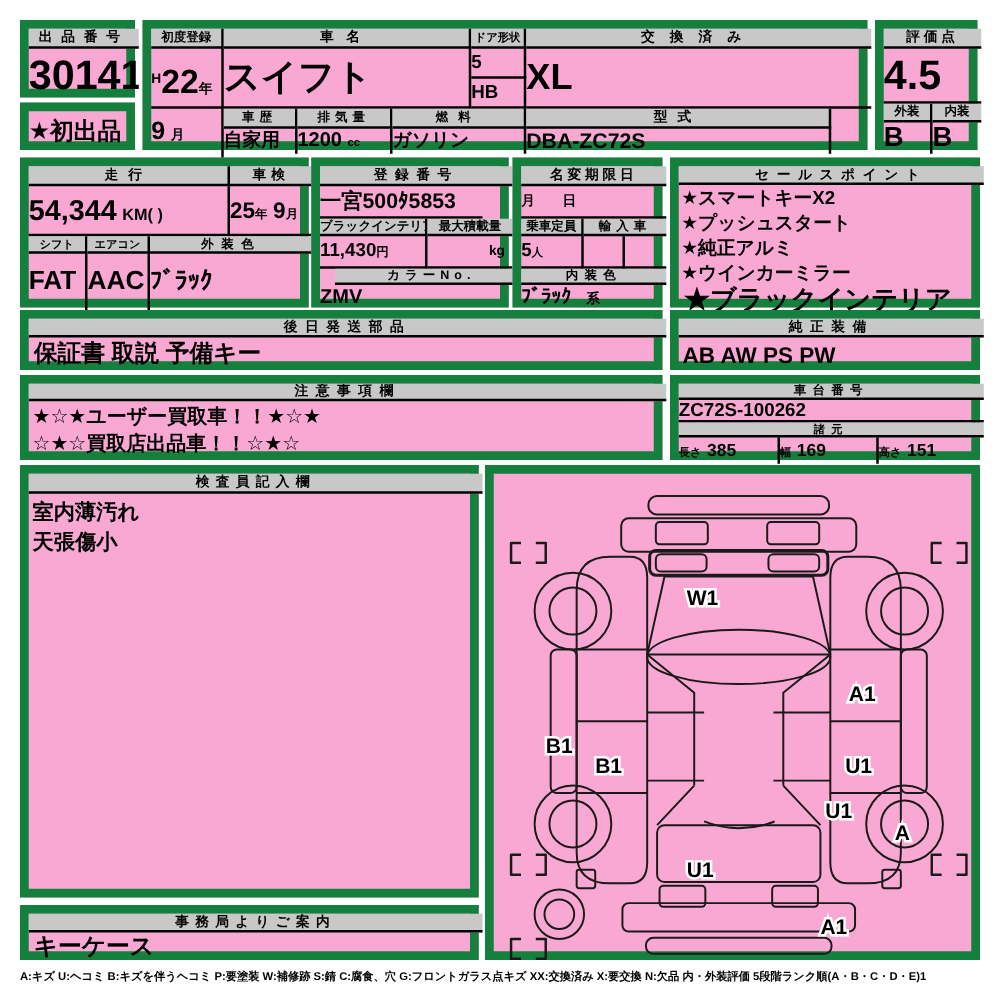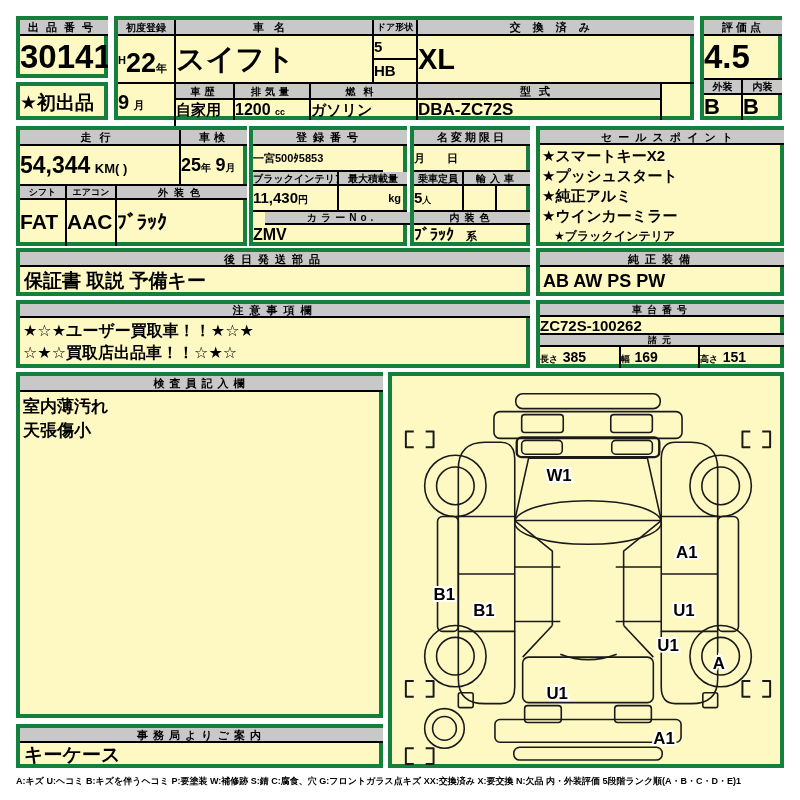--- a/index.html
+++ b/index.html
@@ -1,19 +1,19 @@
 <!DOCTYPE html>
 <html><head>
 <meta charset="utf-8">
 <style>
   * { margin:0; padding:0; box-sizing:border-box; }
   html,body { background:#fff; }
   body { font-family:"Liberation Sans","DejaVu Sans",sans-serif; color:#000; }
   #sheet { position:relative; width:800px; height:800px; background:#fff; font-weight:bold; overflow:hidden; }
-  .box { position:absolute; border:4px solid #15803d; background:#fef9c3; }
+  .box { position:absolute; border:7px solid #15803d; background:#f9a8d4; }
   .abs { position:absolute; overflow:hidden; white-space:nowrap; }
   .hdr { background:#c8c8c8; font-weight:bold; text-align:center; }
   .val { font-weight:bold; }
   .left { text-align:left; }
   .bb { border-bottom:2px solid #000; }
   .br { border-right:2px solid #000; }
   .u  { font-size:11px; }
   svg text { font-family:"Liberation Sans","DejaVu Sans",sans-serif; font-weight:bold; }
 </style>
 </head>
@@ -71,21 +71,21 @@
     <div class="abs hdr bb br" style="left:0;top:56px;width:47px;height:14px;font-size:9px;line-height:13px;">シフト</div>
     <div class="abs hdr bb br" style="left:47px;top:56px;width:50px;height:14px;font-size:9px;line-height:13px;">エアコン</div>
     <div class="abs hdr bb" style="left:97px;top:56px;width:130px;height:14px;font-size:10px;line-height:13px;letter-spacing:6px;">外装色</div>
     <div class="abs val br" style="left:0;top:70px;width:47px;height:46px;font-size:21px;line-height:44px;">FAT</div>
     <div class="abs val br" style="left:47px;top:70px;width:50px;height:46px;font-size:21px;line-height:44px;">AAC</div>
     <div class="abs val" style="left:97px;top:70px;width:130px;height:46px;font-size:20px;line-height:44px;">ﾌﾞﾗｯｸ</div>
   </div>
 
   <div class="box" style="left:249px;top:126px;width:158px;height:120px;">
     <div class="abs hdr bb" style="left:0;top:0;width:154px;height:16px;font-size:11px;line-height:15px;letter-spacing:6px;">登録番号</div>
-    <div class="abs val bb" style="left:0;top:16px;width:130px;height:26px;font-size:11px;line-height:24px;">一宮500ﾀ5853</div>
+    <div class="abs val bb" style="left:0;top:16px;width:130px;height:26px;font-size:17px;line-height:24px;">一宮500ﾀ5853</div>
     <div class="abs hdr bb br" style="left:0;top:42px;width:86px;height:14px;font-size:10px;line-height:13px;">ブラックインテリア</div>
     <div class="abs hdr bb" style="left:86px;top:42px;width:68px;height:14px;font-size:10px;line-height:13px;">最大積載量</div>
     <div class="abs val br bb" style="left:0;top:56px;width:86px;height:26px;line-height:24px;"><span style="font-size:15px;">11,430</span><span style="font-size:10px;">円</span></div>
     <div class="abs val bb" style="left:86px;top:56px;width:68px;height:26px;font-size:11px;line-height:24px;text-align:right;padding-right:6px;">kg</div>
     <div class="abs hdr bb" style="left:12px;top:82px;width:154px;height:13px;font-size:10px;line-height:12px;letter-spacing:4px;">カラーNo.</div>
     <div class="abs val" style="left:0;top:95px;width:154px;height:21px;font-size:16px;line-height:20px;">ZMV</div>
   </div>
 
   <div class="box" style="left:410px;top:126px;width:120px;height:120px;">
     <div class="abs hdr bb" style="left:0;top:0;width:116px;height:16px;font-size:11px;line-height:15px;letter-spacing:3px;">名変期限日</div>
@@ -98,21 +98,21 @@
     <div class="abs hdr bb" style="left:0;top:82px;width:116px;height:13px;font-size:10px;line-height:12px;letter-spacing:5px;">内装色</div>
     <div class="abs val" style="left:0;top:95px;width:116px;height:21px;line-height:20px;"><span style="font-size:16px;">ﾌﾞﾗｯｸ</span><span style="font-size:11px;margin-left:12px;">系</span></div>
   </div>
 
   <div class="box" style="left:536px;top:126px;width:248px;height:120px;">
     <div class="abs hdr bb" style="left:0;top:0;width:244px;height:15px;font-size:11px;line-height:14px;letter-spacing:6px;padding-left:16px;">セールスポイント</div>
     <div class="abs left" style="left:2px;top:16px;width:240px;height:20px;font-size:15px;line-height:20px;">★スマートキーX2</div>
     <div class="abs left" style="left:2px;top:36px;width:240px;height:20px;font-size:15px;line-height:20px;">★プッシュスタート</div>
     <div class="abs left" style="left:2px;top:56px;width:240px;height:20px;font-size:15px;line-height:20px;">★純正アルミ</div>
     <div class="abs left" style="left:2px;top:76px;width:240px;height:20px;font-size:15px;line-height:20px;">★ウインカーミラー</div>
-    <div class="abs left" style="left:14px;top:96px;width:240px;height:20px;font-size:12px;line-height:20px;">★ブラックインテリア</div>
+    <div class="abs left" style="left:4px;top:96px;width:240px;height:20px;font-size:21px;line-height:20px;font-family:Liberation Serif, serif;">★ブラックインテリア</div>
   </div>
 
   <div class="box" style="left:16px;top:248px;width:514px;height:48px;">
     <div class="abs hdr bb" style="left:0;top:0;width:510px;height:15px;font-size:11px;line-height:14px;letter-spacing:6px;">後日発送部品</div>
     <div class="abs left" style="left:4px;top:15px;width:504px;height:29px;font-size:19px;line-height:28px;">保証書 取説 予備キー</div>
   </div>
 
   <div class="box" style="left:536px;top:248px;width:248px;height:48px;">
     <div class="abs hdr bb" style="left:0;top:0;width:244px;height:15px;font-size:11px;line-height:14px;letter-spacing:6px;">純正装備</div>
     <div class="abs left" style="left:3px;top:15px;width:238px;height:29px;font-size:18px;line-height:28px;">AB AW PS PW</div>

